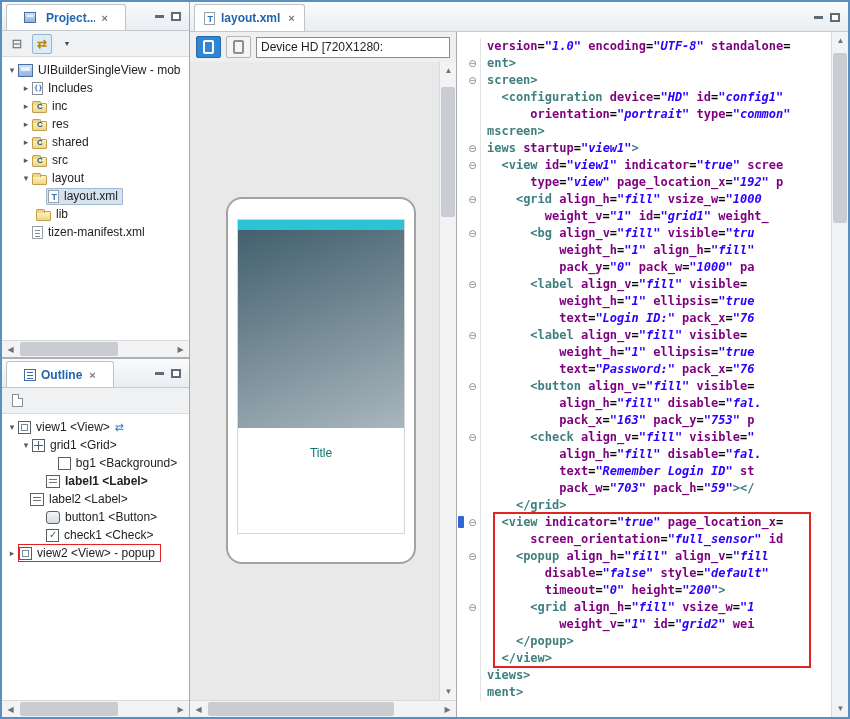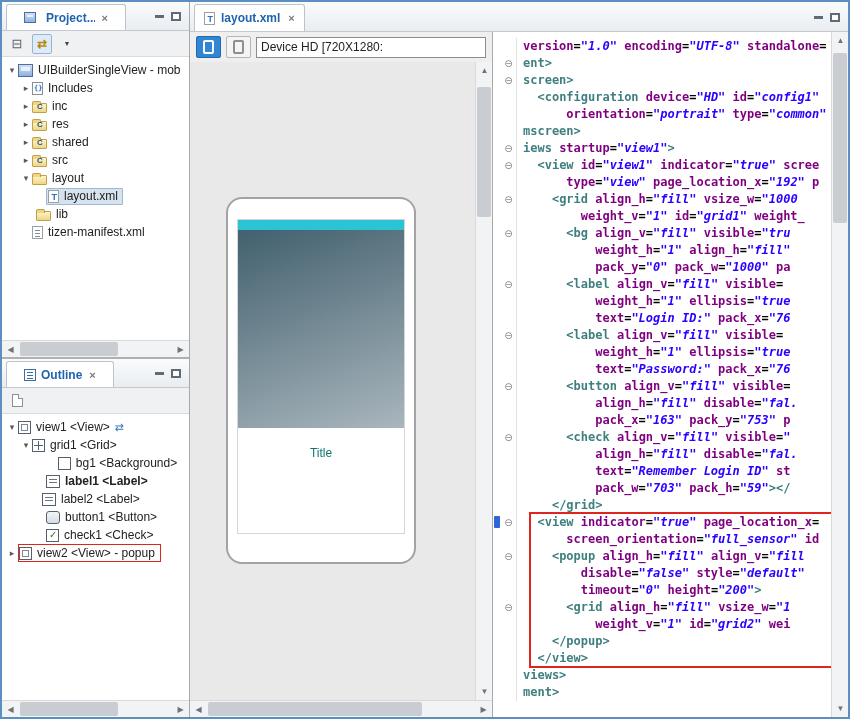--- a/index.html
+++ b/index.html
@@ -76,21 +76,21 @@
   .sb-track{flex:1; position:relative;}
   .sb-thumb-h{position:absolute; top:1px; bottom:1px; left:1px; width:64%; background:#c9cdd2; border-radius:2px;}
   .sb-thumb-v{position:absolute; left:1px; right:1px; background:#c9cdd2; border-radius:2px;}
 
   
   .editor{flex:1; display:flex; flex-direction:column; min-width:0;}
   .editor-tabbar{height:30px; background:linear-gradient(#fafbfc,#e9edf1); border-bottom:1px solid #c6c9cc; display:flex; align-items:flex-end; padding:0 4px; flex:none;}
   .editor-tab{height:27px; background:#fff; border:1px solid #bcc3ca; border-bottom:none; border-radius:3px 3px 0 0; display:flex; align-items:center; gap:6px; padding:0 9px;}
   .editor-body{flex:1; display:flex; min-height:0;}
 
-  .design-pane{width:303px; border-right:1px solid #a9a9a9; display:flex; flex-direction:column; background:#ececec; flex:none;}
+  .design-pane{width:267px; border-right:1px solid #a9a9a9; display:flex; flex-direction:column; background:#ececec; flex:none;}
   .design-toolbar{height:30px; display:flex; align-items:center; gap:5px; padding:0 6px; background:#efefef; flex:none;}
   .tool-btn{width:25px; height:22px; border:1px solid #b5b5b5; background:#f4f4f4; display:flex; align-items:center; justify-content:center; border-radius:2px;}
   .tool-btn.active{background:#2f86d2; border-color:#2567a8;}
   .glyph-screen{width:11px; height:14px; border:2px solid #fff; border-radius:2px;}
   .glyph-screen.gray{border-color:#8b9096;}
   .device-select{flex:1; height:21px; border:1px solid #8c8c8c; background:#fff; font-size:12px; padding:2px 4px; overflow:hidden; white-space:nowrap; color:#222;}
   .design-main{flex:1; display:flex; min-height:0;}
   .canvas{flex:1; position:relative; overflow:hidden; background:#e9e9e9;}
 
   .phone{position:absolute; left:36px; top:135px; width:190px; height:367px; background:#fff; border:2px solid #a3a3a3; border-radius:16px;}
@@ -263,21 +263,21 @@
               <span class="tlabel">bg1 &lt;Background&gt;</span>
             </span>
           </div>
           <div class="tree-row" style="padding-left: 32px; font-weight: bold;">
             <span class="arrow"></span>
             <span class="sel-wrap">
               <span class="ticon ticon-label"></span>
               <span class="tlabel">label1 &lt;Label&gt;</span>
             </span>
           </div>
-          <div class="tree-row" style="padding-left: 28px;">
+          <div class="tree-row" style="padding-left: 16px;">
             <span class="arrow"></span>
             <span class="sel-wrap">
               <span class="ticon ticon-label"></span>
               <span class="tlabel">label2 &lt;Label&gt;</span>
             </span>
           </div>
           <div class="tree-row" style="padding-left: 32px;">
             <span class="arrow"></span>
             <span class="sel-wrap">
               <span class="ticon ticon-button"></span>

